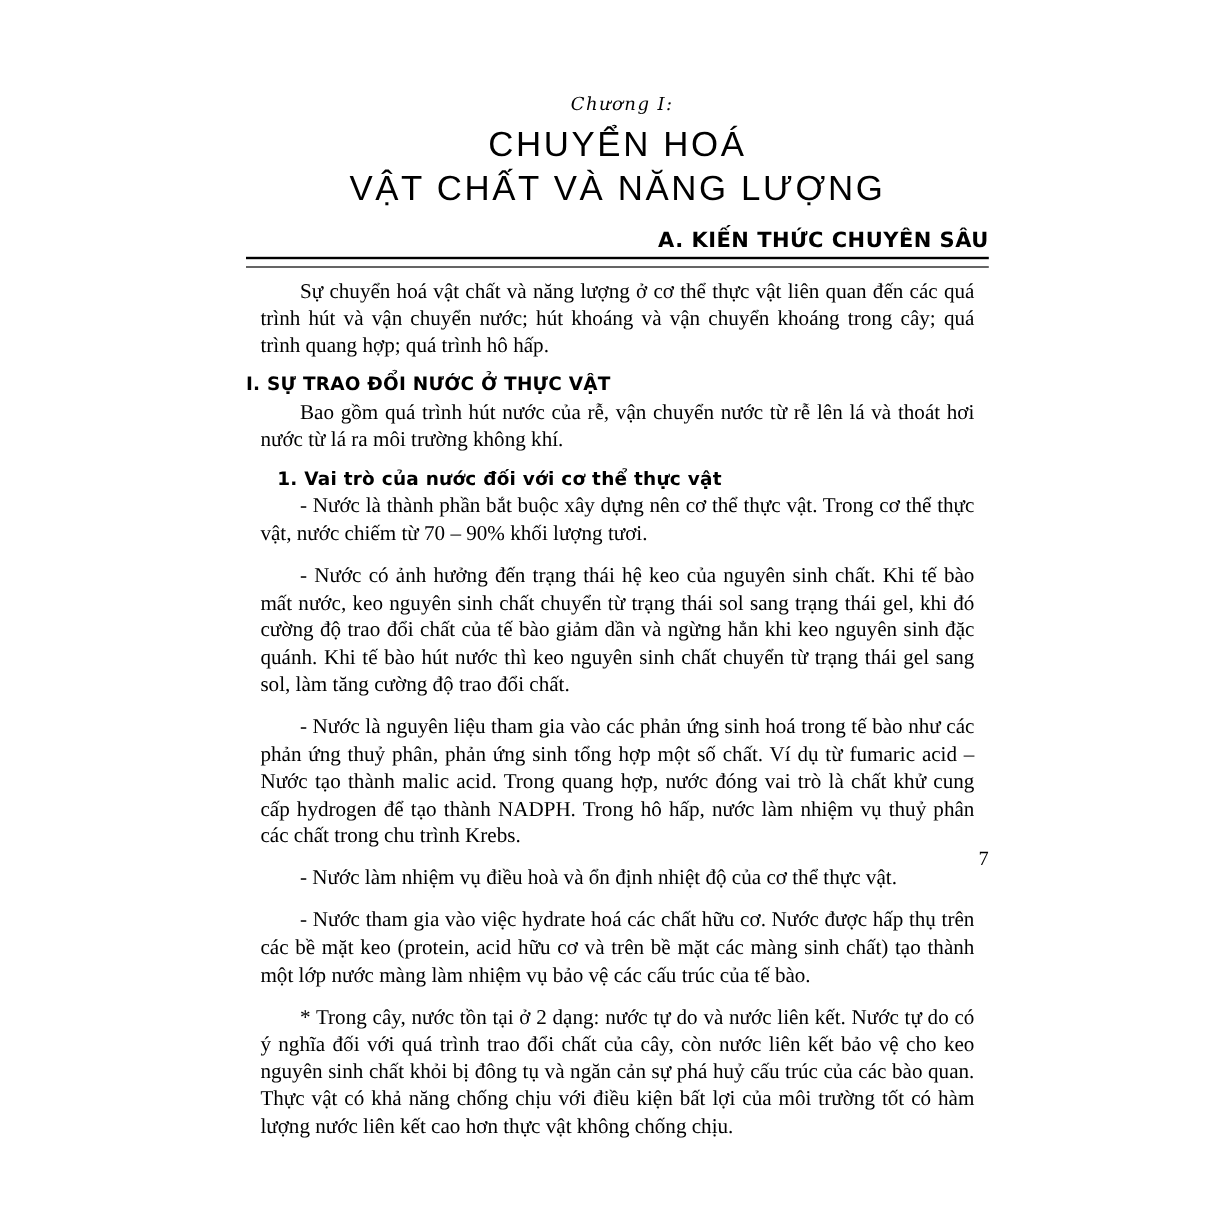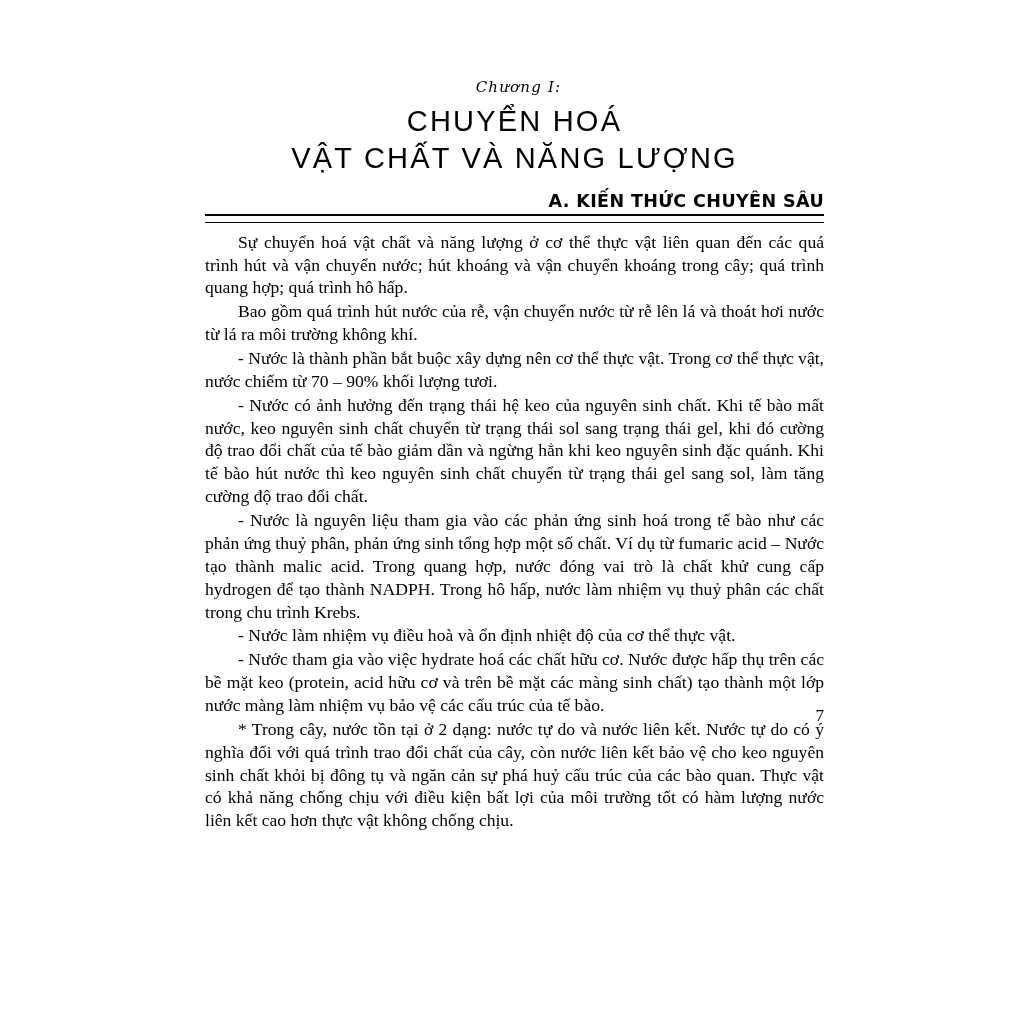--- a/index.html
+++ b/index.html
@@ -62,21 +62,21 @@
     margin: 5px 0 8px 0;
   }
   .banner {
     text-align: center;
     font-family: "DejaVu Serif", serif;
     font-size: 19px;
     letter-spacing: 0.6px;
     margin: 4px 0 2px 0;
   }
   p {
-    margin: 0;
+    margin: 12px;
     font-size: 17.6px;
     line-height: 1.30;
     text-align: justify;
     text-justify: inter-word;
     text-indent: 33px;
   }
   .heading-1 {
     font-family: "DejaVu Sans", sans-serif;
     font-weight: bold;
     font-size: 15.4px;
@@ -119,22 +119,24 @@
     <span class="l2">VẬT CHẤT VÀ NĂNG LƯỢNG</span>
   </h1>
 
   <div class="section-a">A. KIẾN THỨC CHUYÊN SÂU</div>
   <hr class="rule">
 
   <hr class="rule thin">
 
   <p class="para">Sự chuyển hoá vật chất và năng lượng ở cơ thể thực vật liên quan đến các quá trình hút và vận chuyển nước; hút khoáng và vận chuyển khoáng trong cây; quá trình quang hợp; quá trình hô hấp.</p>
 
+  <p class="heading-1">I. SỰ TRAO ĐỔI NƯỚC Ở THỰC VẬT</p>
   <p class="para">Bao gồm quá trình hút nước của rễ, vận chuyển nước từ rễ lên lá và thoát hơi nước từ lá ra môi trường không khí.</p>
 
+  <p class="heading-2">1. Vai trò của nước đối với cơ thể thực vật</p>
   <p class="para">- Nước là thành phần bắt buộc xây dựng nên cơ thể thực vật. Trong cơ thể thực vật, nước chiếm từ 70 – 90% khối lượng tươi.</p>
   <p class="para">- Nước có ảnh hưởng đến trạng thái hệ keo của nguyên sinh chất. Khi tế bào mất nước, keo nguyên sinh chất chuyển từ trạng thái sol sang trạng thái gel, khi đó cường độ trao đổi chất của tế bào giảm dần và ngừng hẳn khi keo nguyên sinh đặc quánh. Khi tế bào hút nước thì keo nguyên sinh chất chuyển từ trạng thái gel sang sol, làm tăng cường độ trao đổi chất.</p>
   <p class="para">- Nước là nguyên liệu tham gia vào các phản ứng sinh hoá trong tế bào như các phản ứng thuỷ phân, phản ứng sinh tổng hợp một số chất. Ví dụ từ fumaric acid – Nước tạo thành malic acid. Trong quang hợp, nước đóng vai trò là chất khử cung cấp hydrogen để tạo thành NADPH. Trong hô hấp, nước làm nhiệm vụ thuỷ phân các chất trong chu trình Krebs.</p>
   <p class="para">- Nước làm nhiệm vụ điều hoà và ổn định nhiệt độ của cơ thể thực vật.</p>
   <p class="para">- Nước tham gia vào việc hydrate hoá các chất hữu cơ. Nước được hấp thụ trên các bề mặt keo (protein, acid hữu cơ và trên bề mặt các màng sinh chất) tạo thành một lớp nước màng làm nhiệm vụ bảo vệ các cấu trúc của tế bào.</p>
   <p class="para">* Trong cây, nước tồn tại ở 2 dạng: nước tự do và nước liên kết. Nước tự do có ý nghĩa đối với quá trình trao đổi chất của cây, còn nước liên kết bảo vệ cho keo nguyên sinh chất khỏi bị đông tụ và ngăn cản sự phá huỷ cấu trúc của các bào quan. Thực vật có khả năng chống chịu với điều kiện bất lợi của môi trường tốt có hàm lượng nước liên kết cao hơn thực vật không chống chịu.</p>
 
   <div class="page-number">7</div>
 </div>
 

